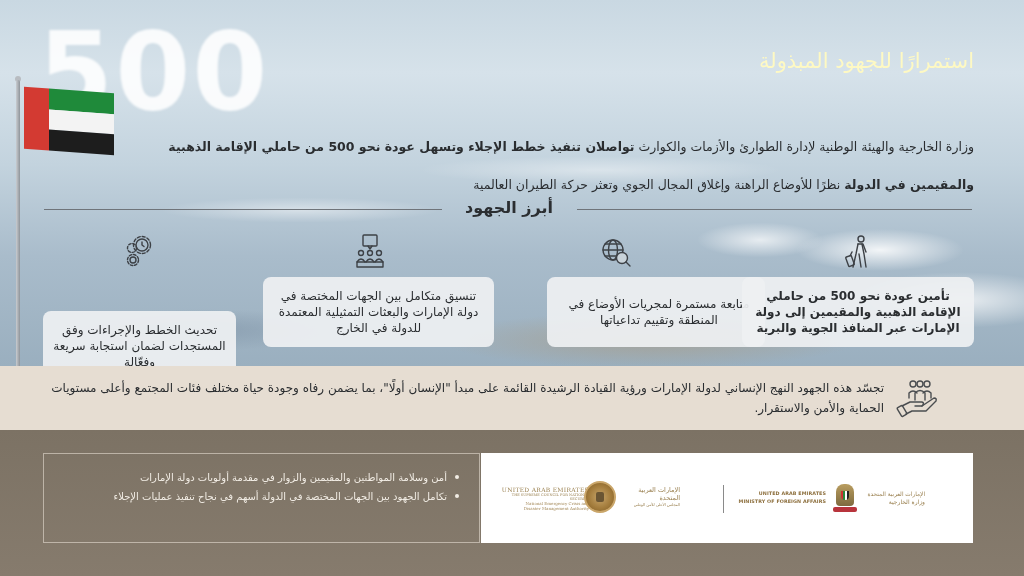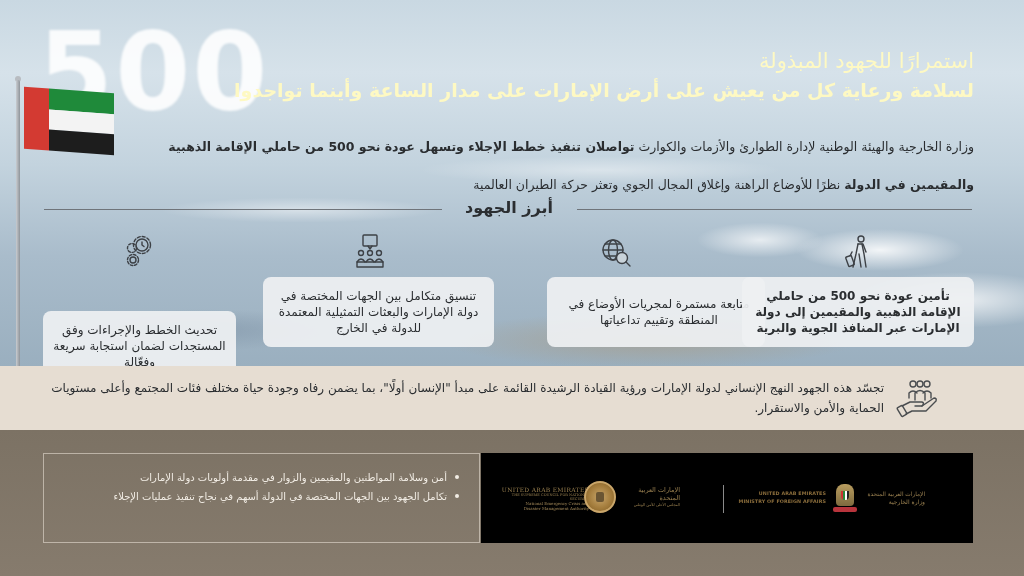--- a/index.html
+++ b/index.html
@@ -52,21 +52,21 @@
   .band-text { position: absolute; right: 140px; top: 378px; width: 840px; direction: rtl; text-align: right; font-size: 12px; line-height: 20px; color: #2a2d30; }
   .band-icon { position: absolute; left: 896px; top: 376px; width: 46px; height: 46px; color: #4a4d50; }
   .band-icon svg { width: 100%; height: 100%; stroke: currentColor; fill: none; stroke-width: 1.4; stroke-linecap: round; stroke-linejoin: round; }
 
   .bottom { position: absolute; left: 0; top: 430px; width: 1024px; height: 146px; background: linear-gradient(180deg,#7c7264,#867b6d); }
   .bullets-box { position: absolute; left: 43px; top: 453px; width: 437px; height: 90px; border: 1px solid rgba(230,222,210,0.6); }
   .bullets { list-style: none; position: absolute; right: 18px; top: 14px; direction: rtl; color: #f1ece4; font-size: 10px; line-height: 19px; }
   .bullets li { position: relative; padding-right: 14px; }
   .bullets li::before { content: ""; position: absolute; right: 2px; top: 7px; width: 4px; height: 4px; border-radius: 50%; background: #f1ece4; }
 
-  .logos { position: absolute; left: 481px; top: 453px; width: 492px; height: 90px; background: #000000; text-decoration: underline; }
+  .logos { position: absolute; left: 481px; top: 453px; width: 492px; height: 90px; background: #ffffff; text-decoration: underline; }
   .divider { position: absolute; left: 242px; top: 32px; width: 1px; height: 28px; background: #8a8a8a; }
   .ncema-en { position: absolute; left: 16px; top: 33px; text-align: right; width: 92px; font-family: "DejaVu Serif", serif; color: #9a8050; }
   .ncema-en .l1 { font-size: 6px; letter-spacing: 0.3px; }
   .ncema-en .l2 { font-size: 3.5px; }
   .ncema-en .l3, .ncema-en .l4 { font-size: 4px; color: #a58a5a; }
   .ncema-seal { position: absolute; left: 103px; top: 28px; width: 32px; height: 32px; border-radius: 50%; background: radial-gradient(circle, #c8a56a 0%, #a47d3d 55%, #7e5a23 100%); border: 2px solid #caa66a; }
   .ncema-seal::after { content: ""; position: absolute; left: 10px; top: 9px; width: 8px; height: 10px; background: #6a5533; border-radius: 2px; }
   .ncema-ar { position: absolute; left: 139px; top: 33px; direction: rtl; text-align: right; width: 60px; color: #9a8050; }
   .ncema-ar .l1 { font-size: 6.5px; }
   .ncema-ar .l2 { font-size: 3.8px; }
@@ -90,21 +90,20 @@
 <div class="pole"></div>
 <div class="flag">
   <div class="red"></div>
     <div class="g"></div>
     <div class="w"></div>
     <div class="b"></div>
 </div>
 
 <div class="titles">
   <div class="title1">استمرارًا للجهود المبذولة</div>
-  <div class="title2">لسلامة ورعاية كل من يعيش على أرض الإمارات على مدار الساعة وأينما تواجدوا</div>
 </div>
 
 <div class="intro">
   <span>وزارة الخارجية والهيئة الوطنية لإدارة الطوارئ والأزمات والكوارث </span><b>تواصلان تنفيذ خطط الإجلاء وتسهل عودة نحو 500 من حاملي الإقامة الذهبية والمقيمين في الدولة</b><span> نظرًا للأوضاع الراهنة وإغلاق المجال الجوي وتعثر حركة الطيران العالمية</span>
 </div>
 
 <div class="section-head">
   <div class="line-l"></div>
   <div class="label">أبرز الجهود</div>
   <div class="line-r"></div>

